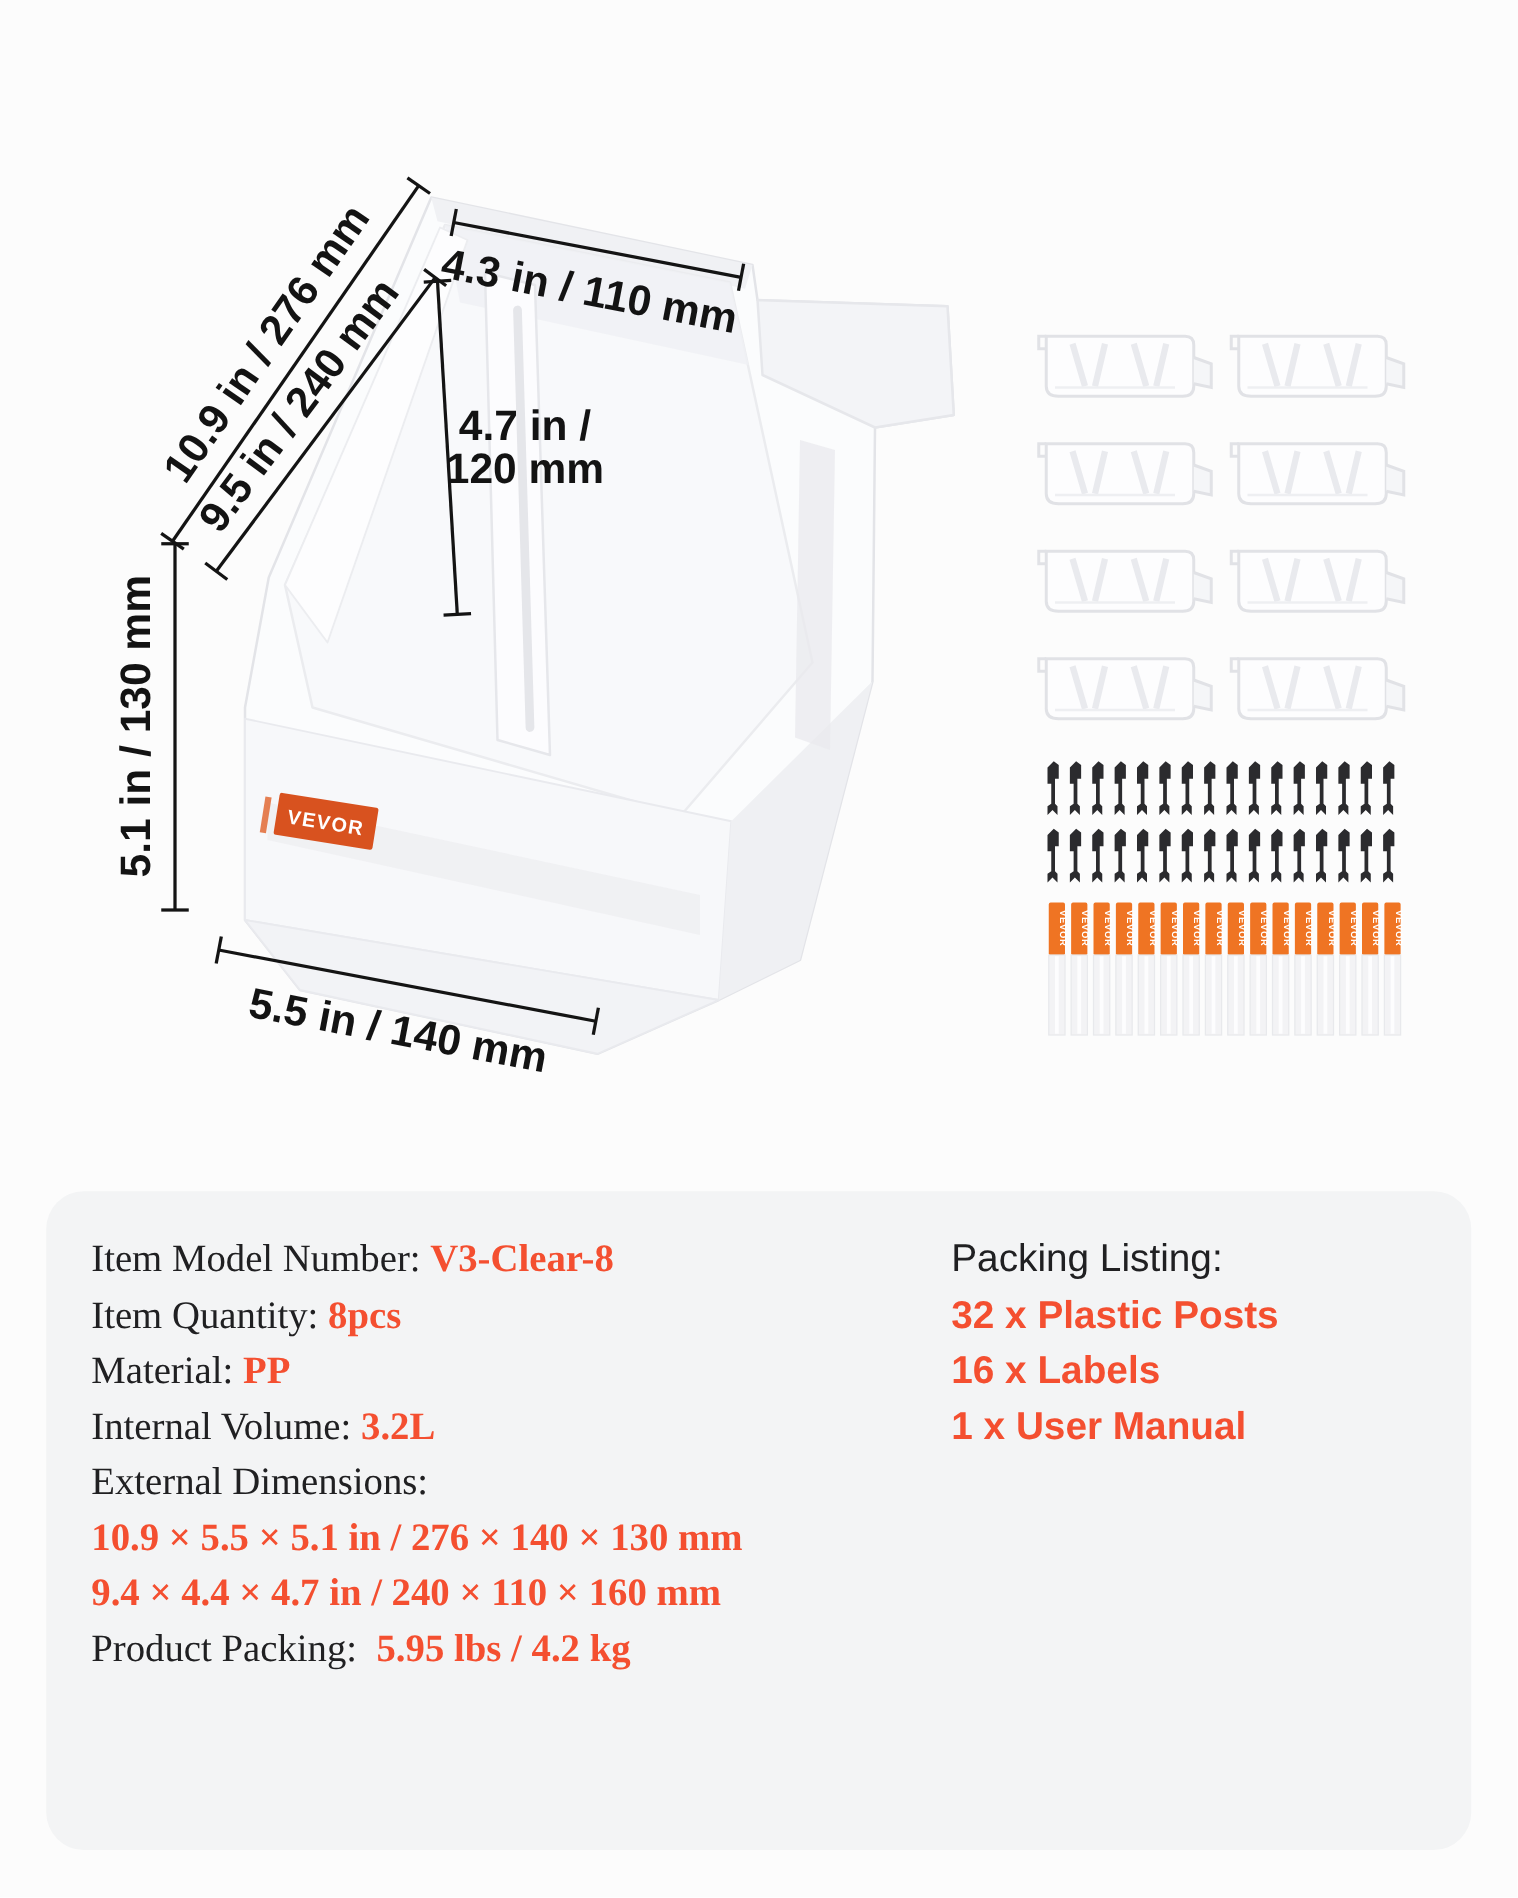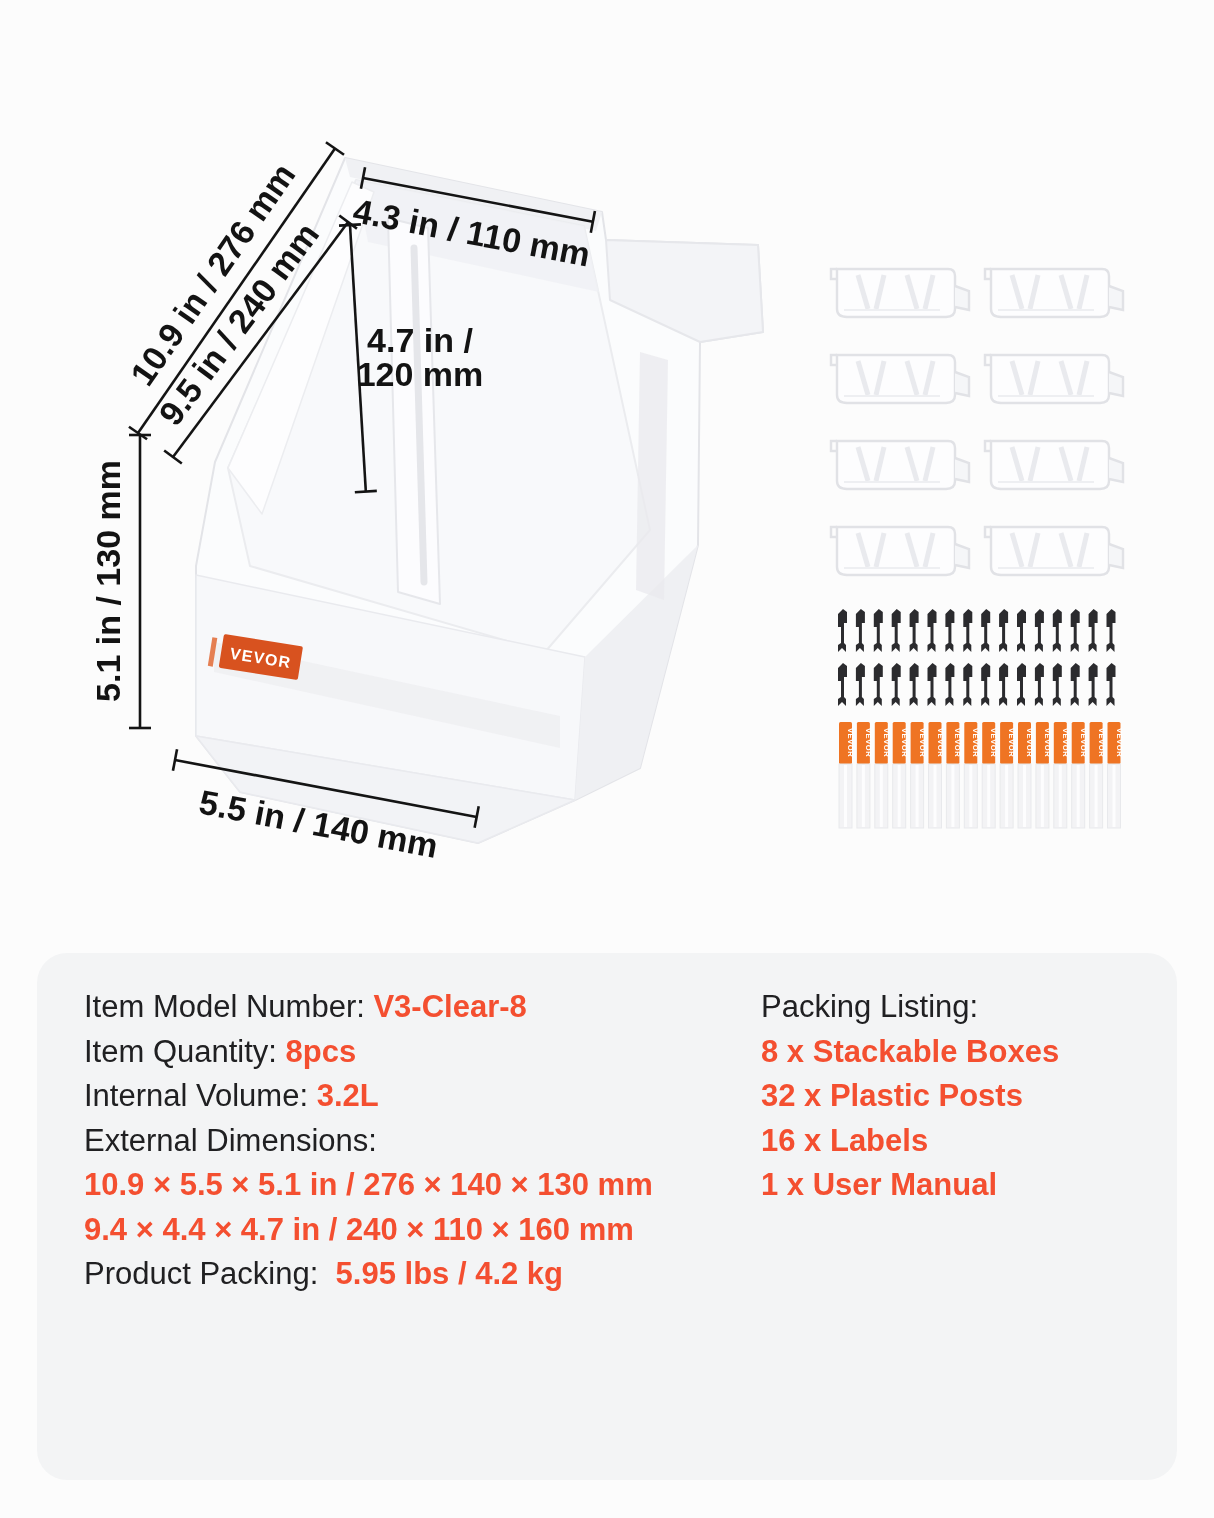--- a/index.html
+++ b/index.html
@@ -12,21 +12,21 @@
   svg text{font-family:"Liberation Sans","DejaVu Sans",sans-serif;}
   
   .dim-line line{stroke:var(--dim,#141414);stroke-width:2.6;}
   .dim-line text,.dim-text{font-size:34px;font-weight:700;fill:#131313;}
   
   .panel{
     position:absolute;left:37px;top:953px;width:1140px;height:527px;
     background:var(--panel-bg,#F3F4F5);border-radius:30px;
   }
   .spec-col{position:absolute;top:32px;}
-  .spec-col-left{left:47px;}
+  .spec-col-left{left:36px;font-family:Liberation Serif, serif;}
   .spec-col-right{left:724px;}
   .spec-line{font-size:31px;line-height:44.5px;white-space:pre;}
   .spec-label{color:#202022;font-weight:400;}
   .spec-value{color:var(--accent,#F44F30);font-weight:700;}
 </style>
 </head>
 <body>
 
 <div class="stage">
 
@@ -181,38 +181,38 @@
       </g>
   </svg>
 
   <div class="panel">
     <div class="spec-col spec-col-left">
 
         <div class="spec-line"><span class="spec-label">Item Model Number: </span><span class="spec-value">V3-Clear-8</span></div>
 
         <div class="spec-line"><span class="spec-label">Item Quantity: </span><span class="spec-value">8pcs</span></div>
 
+        <div class="spec-line"><span class="spec-label">Material: </span><span class="spec-value">PP</span></div>
 
 
         <div class="spec-line"><span class="spec-label">Internal Volume: </span><span class="spec-value">3.2L</span></div>
 
         <div class="spec-line"><span class="spec-label">External Dimensions:</span><span class="spec-value"></span></div>
 
         <div class="spec-line"><span class="spec-label"></span><span class="spec-value">10.9 × 5.5 × 5.1 in / 276 × 140 × 130 mm</span></div>
 
 
         <div class="spec-line"><span class="spec-label"></span><span class="spec-value">9.4 × 4.4 × 4.7 in / 240 × 110 × 160 mm</span></div>
 
         <div class="spec-line"><span class="spec-label">Product Packing:  </span><span class="spec-value">5.95 lbs / 4.2 kg</span></div>
       </div>
     <div class="spec-col spec-col-right">
       <div class="spec-line"><span class="spec-label">Packing Listing:</span></div>
       <div>
 
-          <div class="spec-line"><span class="spec-value">8 x Stackable Boxes</span></div>
 
           <div class="spec-line"><span class="spec-value">32 x Plastic Posts</span></div>
 
           <div class="spec-line"><span class="spec-value">16 x Labels</span></div>
 
           <div class="spec-line"><span class="spec-value">1 x User Manual</span></div>
         </div>
     </div>
   </div>
 

